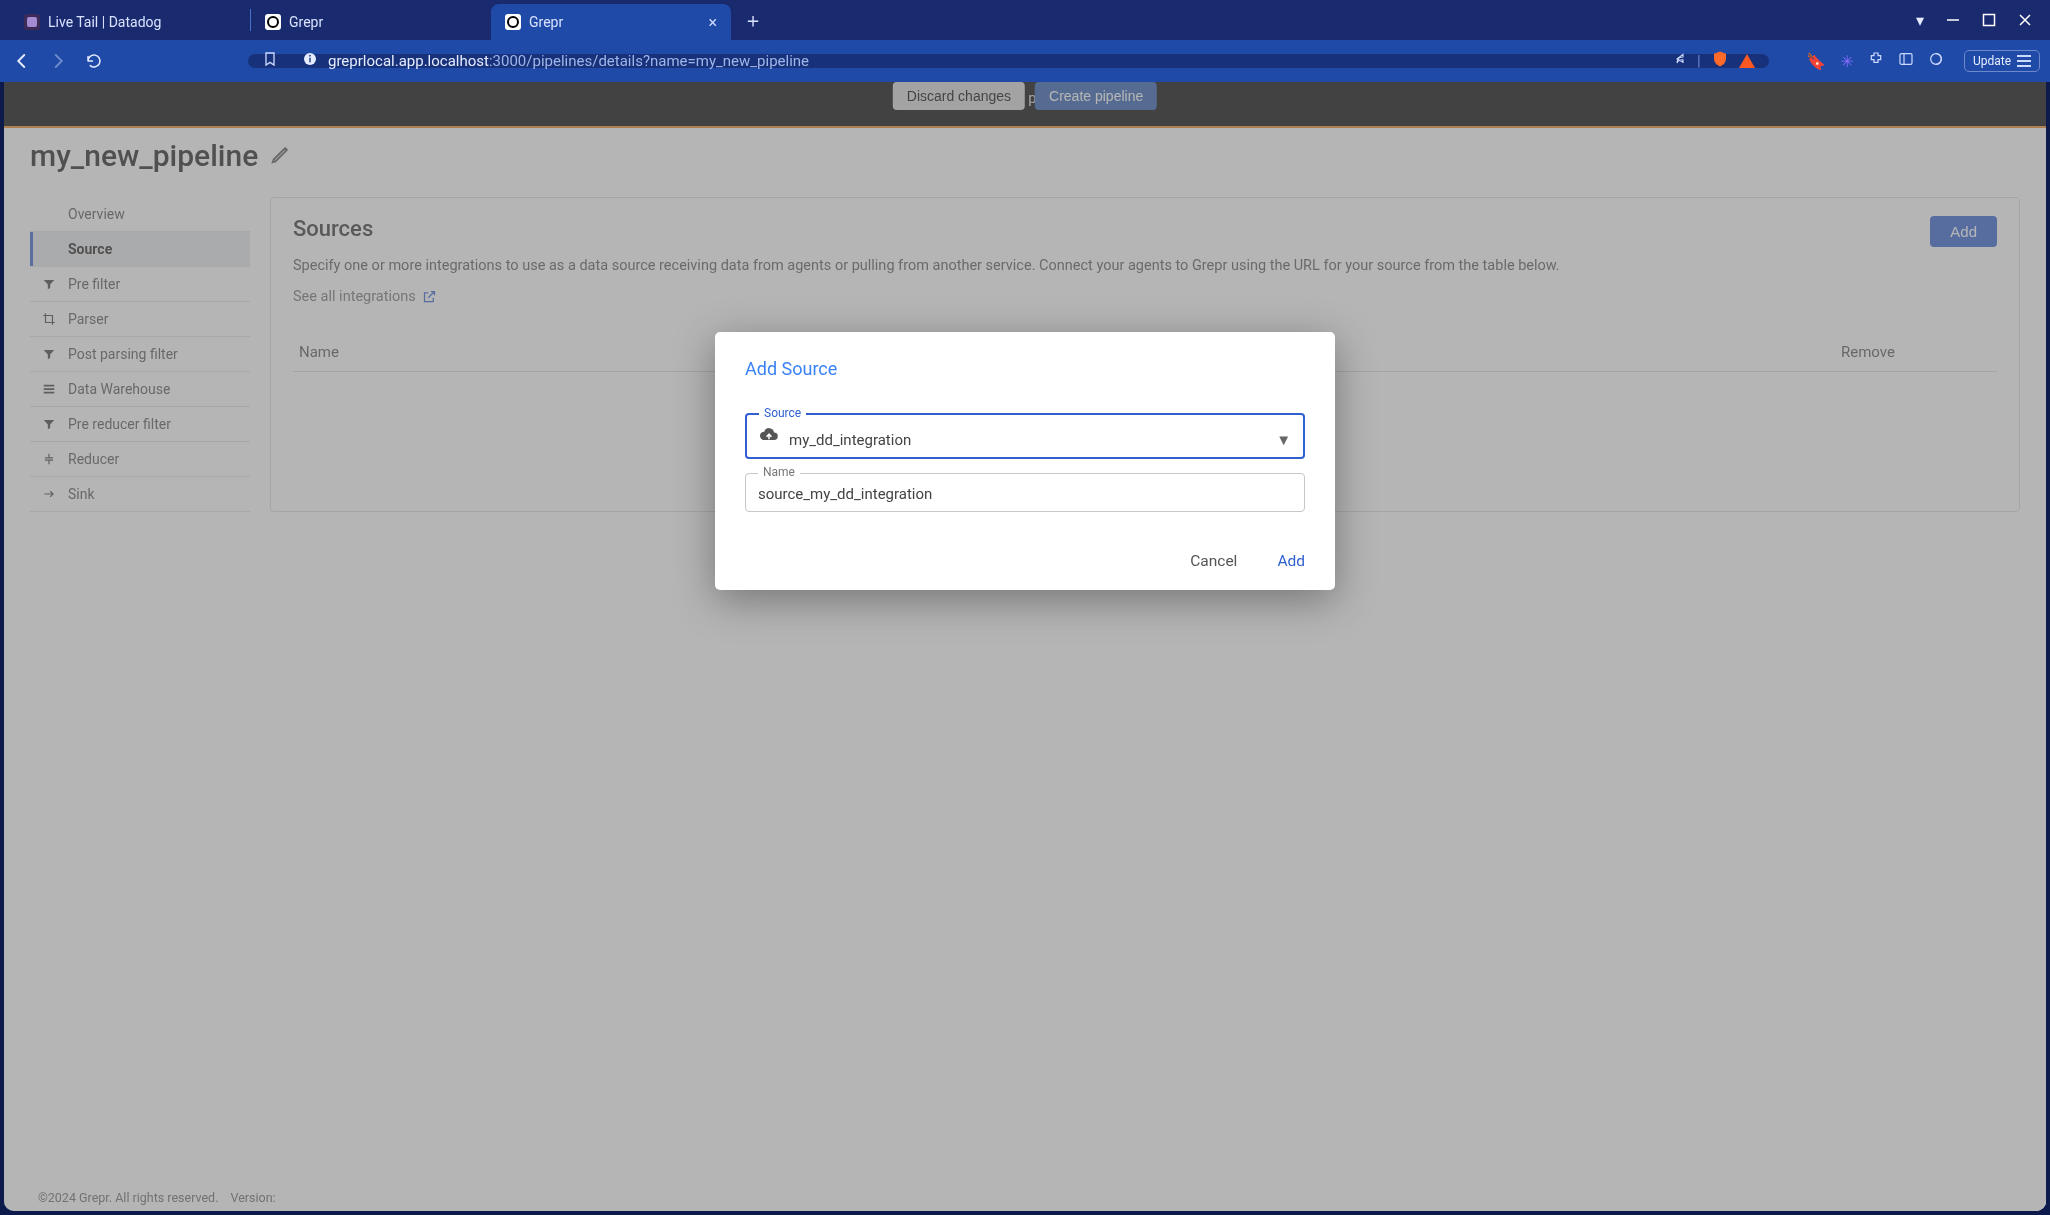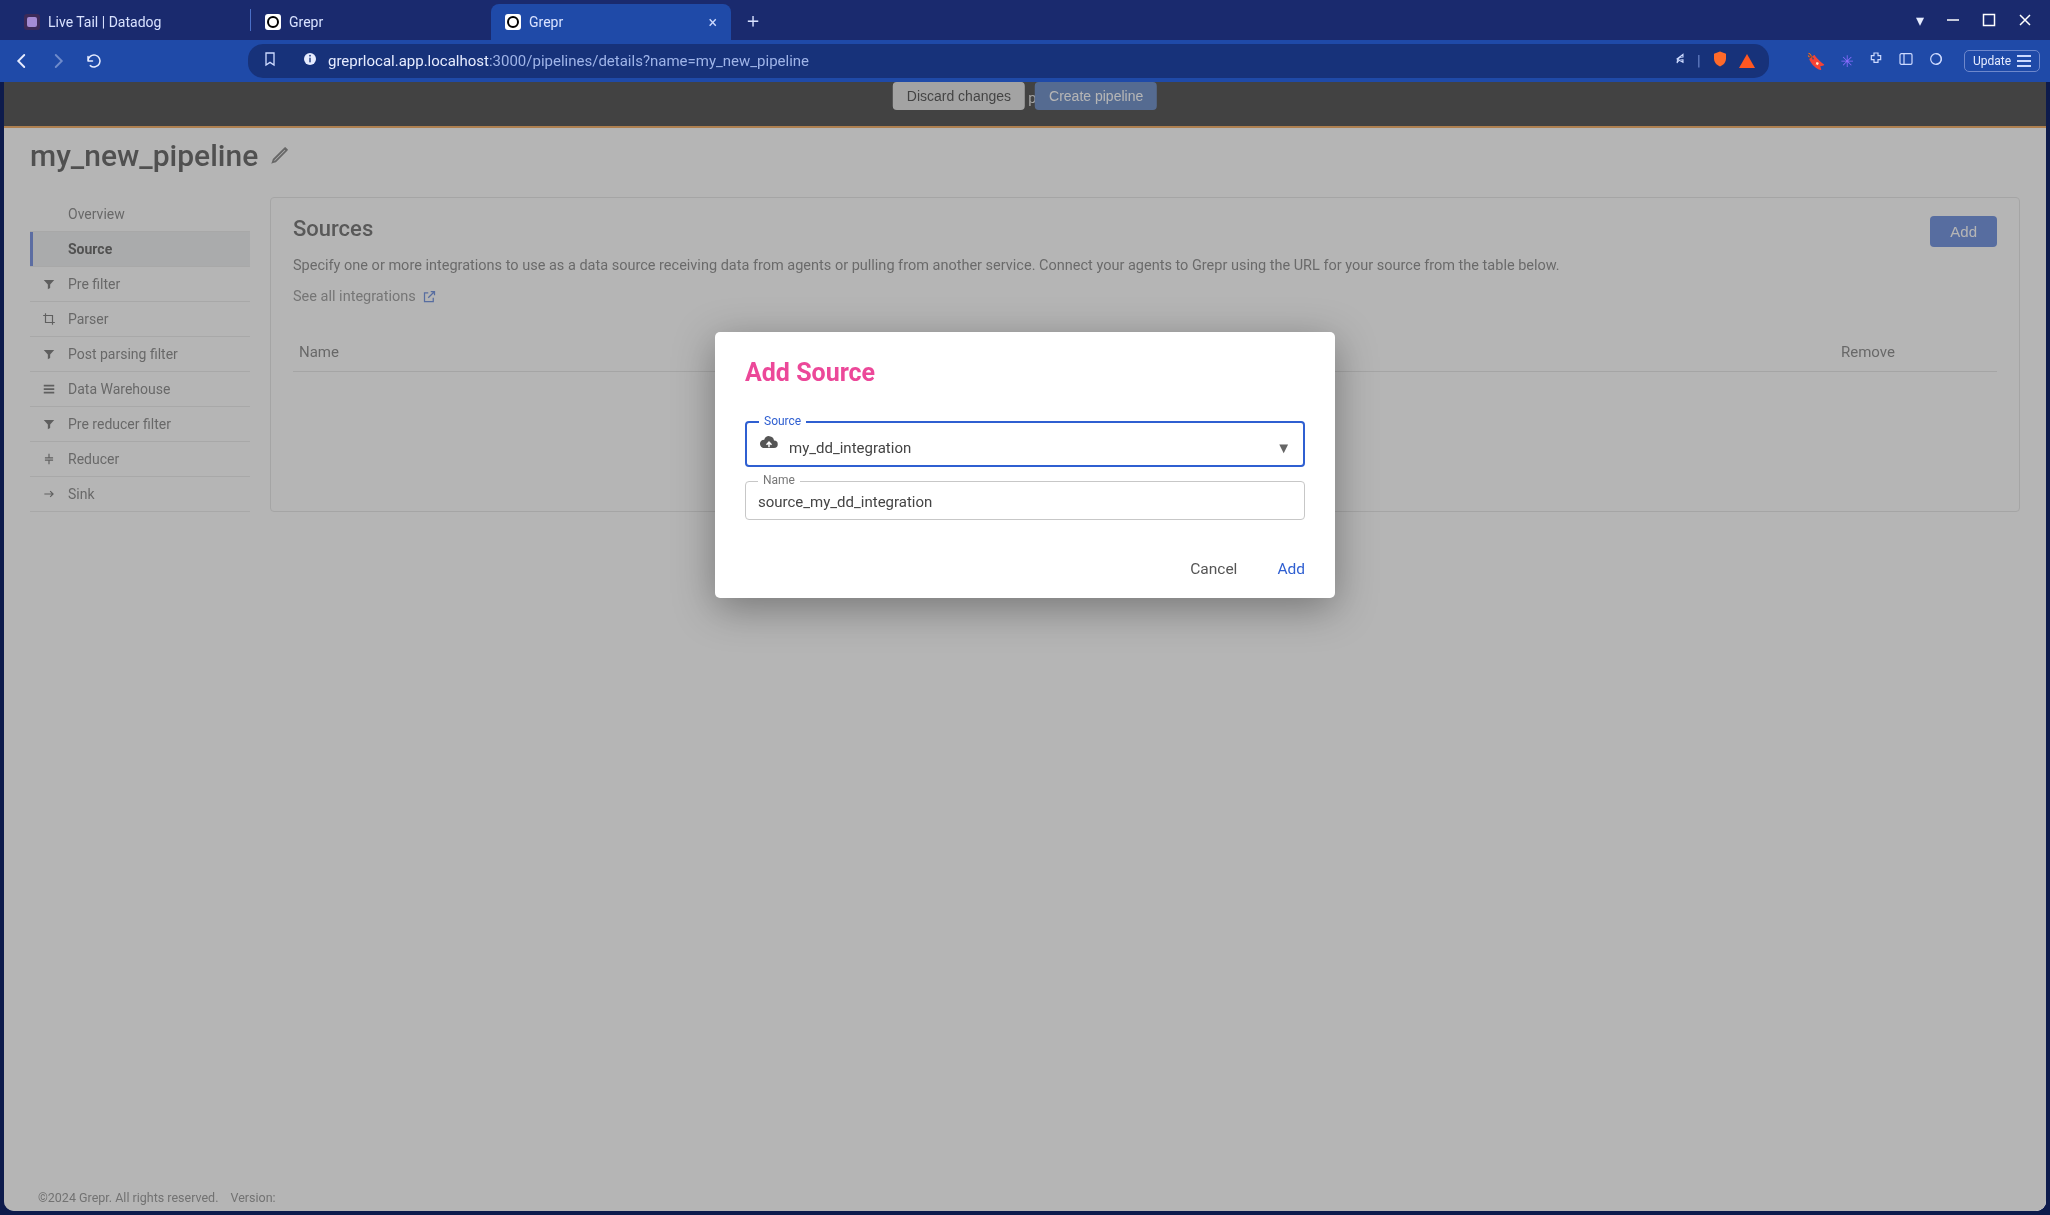--- a/index.html
+++ b/index.html
@@ -71,21 +71,21 @@
     width: 24px; height: 24px;
     display:flex; align-items:center; justify-content:center;
   }
   .nav-btn.disabled { opacity: .4; }
   .url-field {
     flex: 1;
     display: flex;
     align-items: center;
     gap: 10px;
     background: #17327a;
-    height: 34px;
+    height: 14px;
     border-radius: 15px;
     padding: 0 14px;
     color: #e6ecff;
     font-size: 15px;
     margin: 0 20px 0 130px;
   }
   .url-field .bookmark-ico { margin-right: 14px; }
   .url-text { white-space: nowrap; }
   .url-text .dim { color: #9fb4e8; }
   .url-right-icons { margin-left: auto; display:flex; align-items:center; gap:10px; }
@@ -191,21 +191,21 @@
     position:absolute; inset:0;
     background:rgba(120,120,120,0.55);
     display:flex; align-items:flex-start; justify-content:center;
     padding-top:250px;
   }
   .modal{
     width:620px; background:#fff; border-radius:5px;
     box-shadow:0 10px 40px rgba(0,0,0,.35);
     padding:26px 30px 20px;
   }
-  .modal h3{ font-size:25px; font-weight:700; color:#ec4899; }
+  .modal h3{ font-size:18px; font-weight:400; color:#3b82f6; }
   .field{ position:relative; margin-top:34px;}
   .field.focused{ border:2px solid #2f5fd1; border-radius:4px; padding:10px 12px 8px;}
   .field.plain{ border:1px solid #c7c7c7; border-radius:4px; padding:10px 12px 8px;}
   .field .float-label{
     position:absolute; top:-9px; left:12px; background:#fff; padding:0 5px;
     font-size:12px; color:#2f5fd1;
   }
   .field.plain .float-label{ color:#777; }
   .sel-row{ display:flex; align-items:flex-end; gap:10px; color:#444; font-size:15px;}
   .sel-row .chev{ margin-left:auto; color:#666;}

